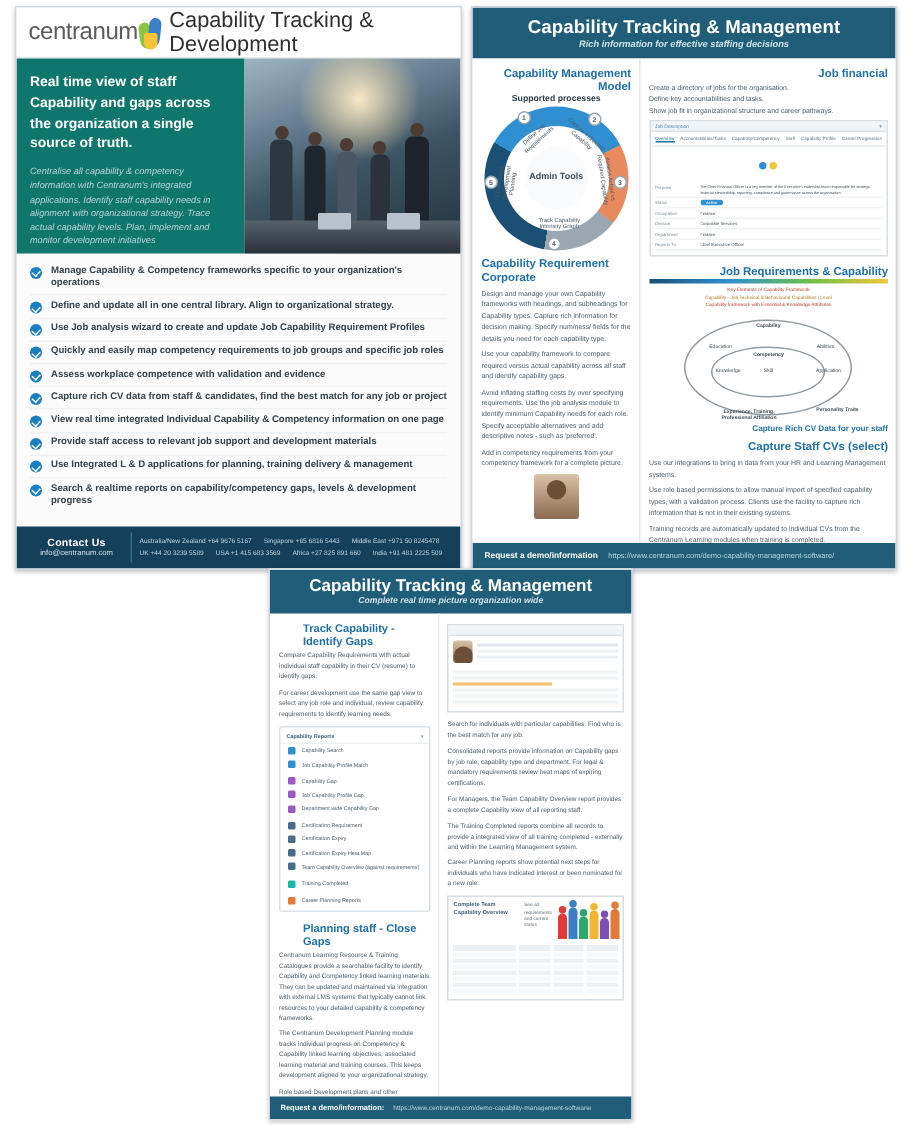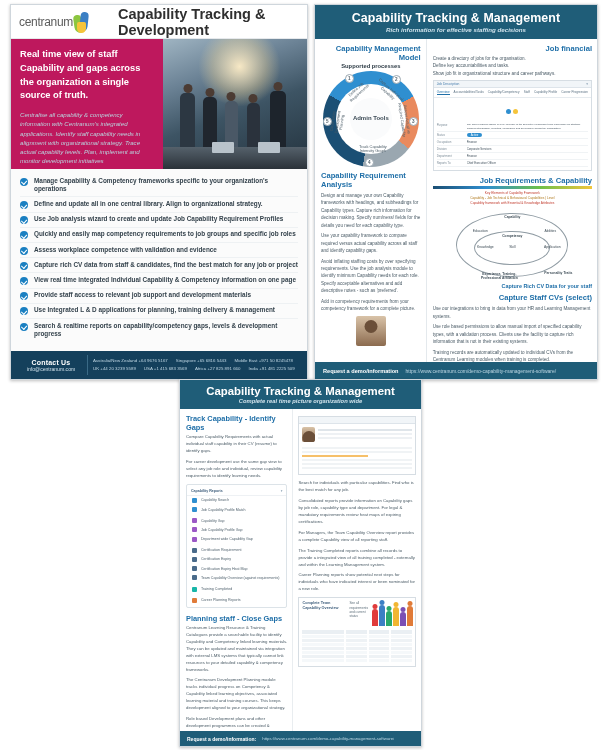--- a/index.html
+++ b/index.html
@@ -13,32 +13,32 @@
 
   
   .panel { position: absolute; background: #ffffff; border: 1px solid #cfd6dc;
            box-shadow: 0 1px 3px rgba(0,0,0,.25); overflow: hidden; }
 
   
   #panel1 { left: 10px; top: 4px; width: 298px; height: 376px; background:#fbfbfb; }
   .p1-head { height: 34px; background:#ffffff; display:flex; align-items:center;
              padding-left: 8px; border-bottom:1px solid #e6e9ec; }
   .logo-wrap { display:flex; align-items:center; gap:1px; }
-  .logo-text { font-size: 12px; color:#5c5c5c; letter-spacing:-.3px; font-family:"Liberation Sans",sans-serif; }
+  .logo-text { font-size: 16px; color:#5c5c5c; letter-spacing:-.3px; font-family:"Liberation Sans",sans-serif; }
   .logo-mark { width:16px; height:22px; position:relative; }
   .logo-mark .lg { position:absolute; left:0; top:4px; width:8px; height:18px;
       background:#8cc63f; border-radius:4px 4px 2px 6px; transform:rotate(-8deg); }
   .logo-mark .lb { position:absolute; left:6px; top:1px; width:8px; height:20px;
       background:#3b7fc4; border-radius:4px 4px 6px 2px; transform:rotate(6deg); }
   .logo-mark .ly { position:absolute; left:3px; top:11px; width:9px; height:11px;
       background:#f5c43b; border-radius:2px 2px 5px 5px; }
-  .p1-title { font-size: 14.5px; font-weight:700; color:#2f2f2f; margin-left: 28px; }
+  .p1-title { font-size: 14.5px; font-weight:400; color:#2f2f2f; margin-left: 4px; }
 
   .p1-hero { position:relative; height:130px; display:flex; }
-  .p1-hero-left { width: 152px; background:#be185d; padding: 9px 13px 4px 9px; }
+  .p1-hero-left { width: 152px; background:#0f766e; padding: 9px 13px 4px 9px; }
   .hero-h { font-size: 9.3px; font-weight:700; color:#ffffff; line-height:1.48; }
   .hero-p { font-size: 6.1px; font-style:italic; color:#b9d3de; line-height:1.52; margin-top:7px; }
   .p1-hero-right { flex:1; position:relative; overflow:hidden;
       background: linear-gradient(160deg,#9fb4c2 0%, #6c8396 28%, #3d5464 55%, #23323d 100%); }
   .hero-glow { position:absolute; left:24%; top:-10%; width:58%; height:62%;
       background: radial-gradient(ellipse at center, rgba(255,238,200,.95) 0%, rgba(255,225,160,.35) 45%, rgba(255,225,160,0) 70%); }
   .fig { position:absolute; bottom:14px; border-radius:5px 5px 0 0; }
   .fig i { position:absolute; left:50%; transform:translateX(-50%); top:-9px;
       width:9px; height:9px; border-radius:50%; background:#4b3b33; display:block; }
   .hero-desk { position:absolute; left:0; bottom:0; width:100%; height:22px;
@@ -134,21 +134,21 @@
   .p2-foot .d2 { font-size:5px; color:#bcd6e3; }
 
   
   #panel3 { left: 179px; top: 379px; width: 243px; height: 368px; }
   .p3-head { background:#1f5d78; padding:5px 4px; text-align:center; }
   .p3-head h1 { font-size:11.4px; font-weight:700; color:#fff; }
   .p3-head h2 { font-size:5.8px; font-weight:700; font-style:italic; color:#cfe2eb; margin-top:1px; }
   .p3-body { display:flex; height:330px; }
   .p3-left { width:120px; padding:5px 5px 0 6px; border-right:1px solid #e9edf0; }
   .p3-right { flex:1; padding:4px 5px 0 5px; }
-  .p3-h { font-size:7.4px; font-weight:700; color:#1f6fa8; margin-bottom:2px; }
+  .p3-h { font-size:7.4px; font-weight:700; color:#1f6fa8; margin-bottom:2px;margin-left:16px; }
   .p3-t { font-size:4.3px; color:#4a5b66; line-height:1.62; margin-bottom:4px; }
 
   .menu { border:1px solid #dce3e8; border-radius:2px; background:#fff; padding:2px 0; }
   .menu-head { display:flex; align-items:center; gap:3px; padding:2px 4px;
       border-bottom:1px solid #eef1f4; }
   .menu-head .mh { font-size:3.6px; color:#3f5f7d; font-weight:700; }
   .menu-head .cv { font-size:3.4px; color:#8aa0b2; margin-left:auto; }
   .mi { display:flex; align-items:center; gap:4px; padding:2.1px 5px; }
   .mi .ic { width:5px; height:5px; border-radius:1px; flex:0 0 auto; }
   .mi .tx { font-size:3.6px; color:#4d5f6b; white-space:nowrap; overflow:hidden; }
@@ -297,21 +297,21 @@
           <span class="wnum" style="right:1px;top:46px;">3</span>
           <span class="wnum" style="left:42px;bottom:0px;">4</span>
           <span class="wnum" style="left:0px;top:46px;">5</span>
           <span class="wlab" style="left:18px;top:16px;transform:rotate(-42deg);">Define Job Requirements</span>
           <span class="wlab" style="right:13px;top:16px;transform:rotate(42deg);">Capture Individual Capability</span>
           <span class="wlab" style="right:-2px;top:44px;transform:rotate(82deg);">Assess Actual vs Required Capability</span>
           <span class="wlab" style="left:31px;bottom:13px;width:38px;">Track Capability Intensity Graph</span>
           <span class="wlab" style="left:-2px;top:44px;transform:rotate(-82deg);">Close Gaps Development Planning</span>
         </div>
 
-        <div class="sec-h">Capability Requirement Analysis</div>
+        <div class="sec-h">Capability Requirement Corporate</div>
         <div class="body-t">Design and manage your own Capability frameworks with headings, and subheadings for Capability types. Capture rich information for decision making. Specify num/ness/ fields for the details you need for each capability  type.</div>
         <div class="body-t">Use your capability framework to compare required versus actual capability across all staff and identify capability gaps.</div>
         <div class="body-t">Avoid inflating staffing costs by over specifying requirements. Use the job analysis module to identify minimum Capability needs for each role. Specify acceptable alternatives and add descriptive notes - such as 'preferred'.</div>
         <div class="body-t">Add in competency requirements from your competency framework for a complete picture.</div>
         <div class="avatar"></div>
       </div>
 
       <div class="p2-col p2-right">
         <div class="sec-h c">Job financial</div>
         <div class="body-t" style="margin:2px 0 0">Create a directory of jobs for the organisation.</div>

